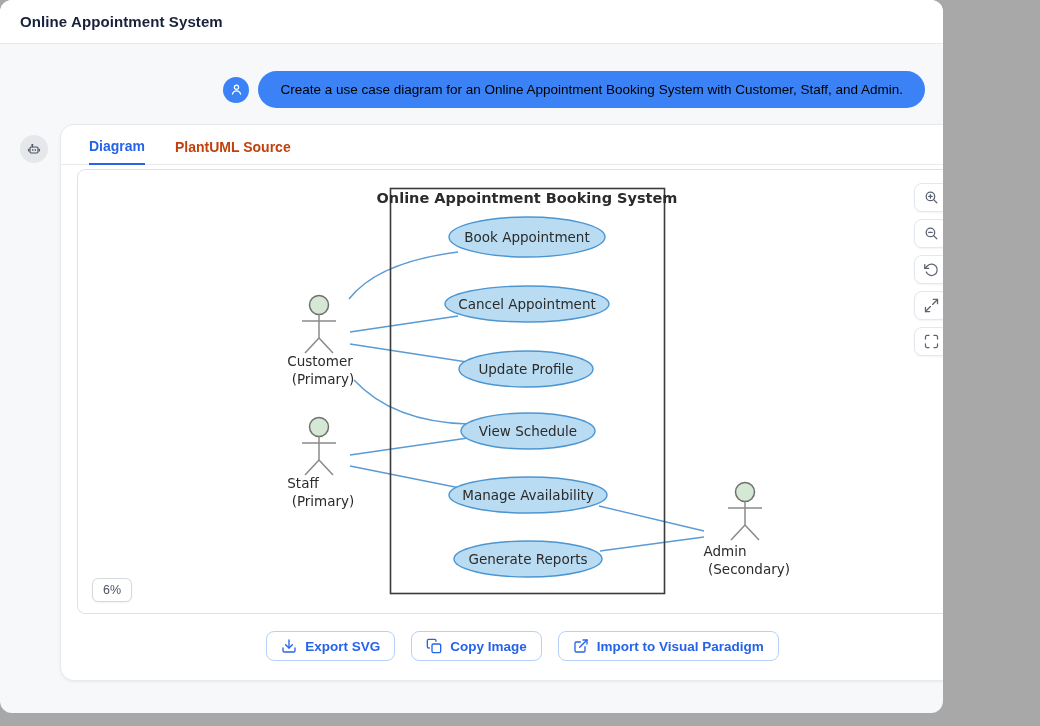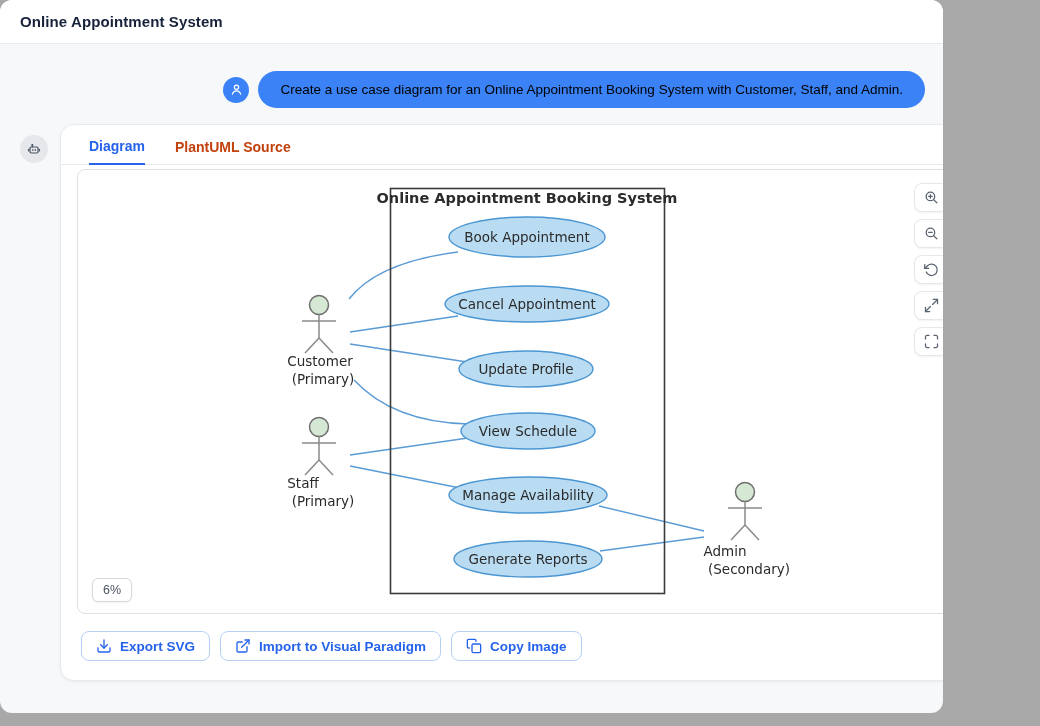--- a/index.html
+++ b/index.html
@@ -75,21 +75,21 @@
     box-shadow:0 1px 2px rgba(16,24,40,.05); color:#5b6472;
   }
   .zoom-badge {
     position:absolute; left:14px; bottom:11px; background:#ffffff;
     border:1px solid #d4d9de; border-radius:6px; padding:4px 10px;
     font-size:12.5px; color:#4b5563; box-shadow:0 1px 2px rgba(16,24,40,.05);
   }
 
   
   .card-footer {
-    display:flex; justify-content:flex-start; gap:10px; padding:17px 20px 0 20px;
+    display:flex; justify-content:center; gap:16px; padding:17px 20px 0 20px;
   }
   .fbtn {
     display:flex; align-items:center; gap:8px; height:30px; padding:0 14px;
     background:#ffffff; border:1px solid #b6d0f7; border-radius:8px;
     color:#2563eb; font-size:13.5px; font-weight:bold; cursor:pointer;
     font-family:"Liberation Sans", sans-serif;
   }
   .icon { display:inline-flex; align-items:center; justify-content:center; }
 </style>
 </head>
@@ -260,32 +260,32 @@
             <path d="M21 15v4a2 2 0 0 1-2 2H5a2 2 0 0 1-2-2v-4"></path>
             <polyline points="7 10 12 15 17 10"></polyline>
             <line x1="12" y1="15" x2="12" y2="3"></line>
           </svg>
         </span>
         <span>Export SVG</span>
       </button>
       <button class="fbtn">
         <span class="icon">
           <svg width="16" height="16" viewBox="0 0 24 24" fill="none" stroke="#2563eb" stroke-width="2" stroke-linecap="round" stroke-linejoin="round">
+            <rect x="9" y="9" width="13" height="13" rx="2"></rect>
+            <path d="M5 15H4a2 2 0 0 1-2-2V4a2 2 0 0 1 2-2h9a2 2 0 0 1 2 2v1"></path>
+          </svg>
+        </span>
+        <span>Copy Image</span>
+      </button>
+      <button class="fbtn">
+        <span class="icon">
+          <svg width="16" height="16" viewBox="0 0 24 24" fill="none" stroke="#2563eb" stroke-width="2" stroke-linecap="round" stroke-linejoin="round">
             <path d="M18 13v6a2 2 0 0 1-2 2H5a2 2 0 0 1-2-2V8a2 2 0 0 1 2-2h6"></path>
             <polyline points="15 3 21 3 21 9"></polyline>
             <line x1="10" y1="14" x2="21" y2="3"></line>
           </svg>
         </span>
         <span>Import to Visual Paradigm</span>
       </button>
-      <button class="fbtn">
-        <span class="icon">
-          <svg width="16" height="16" viewBox="0 0 24 24" fill="none" stroke="#2563eb" stroke-width="2" stroke-linecap="round" stroke-linejoin="round">
-            <rect x="9" y="9" width="13" height="13" rx="2"></rect>
-            <path d="M5 15H4a2 2 0 0 1-2-2V4a2 2 0 0 1 2-2h9a2 2 0 0 1 2 2v1"></path>
-          </svg>
-        </span>
-        <span>Copy Image</span>
-      </button>
     </div>
 
   </div>
 </div>
 
 </body></html>

